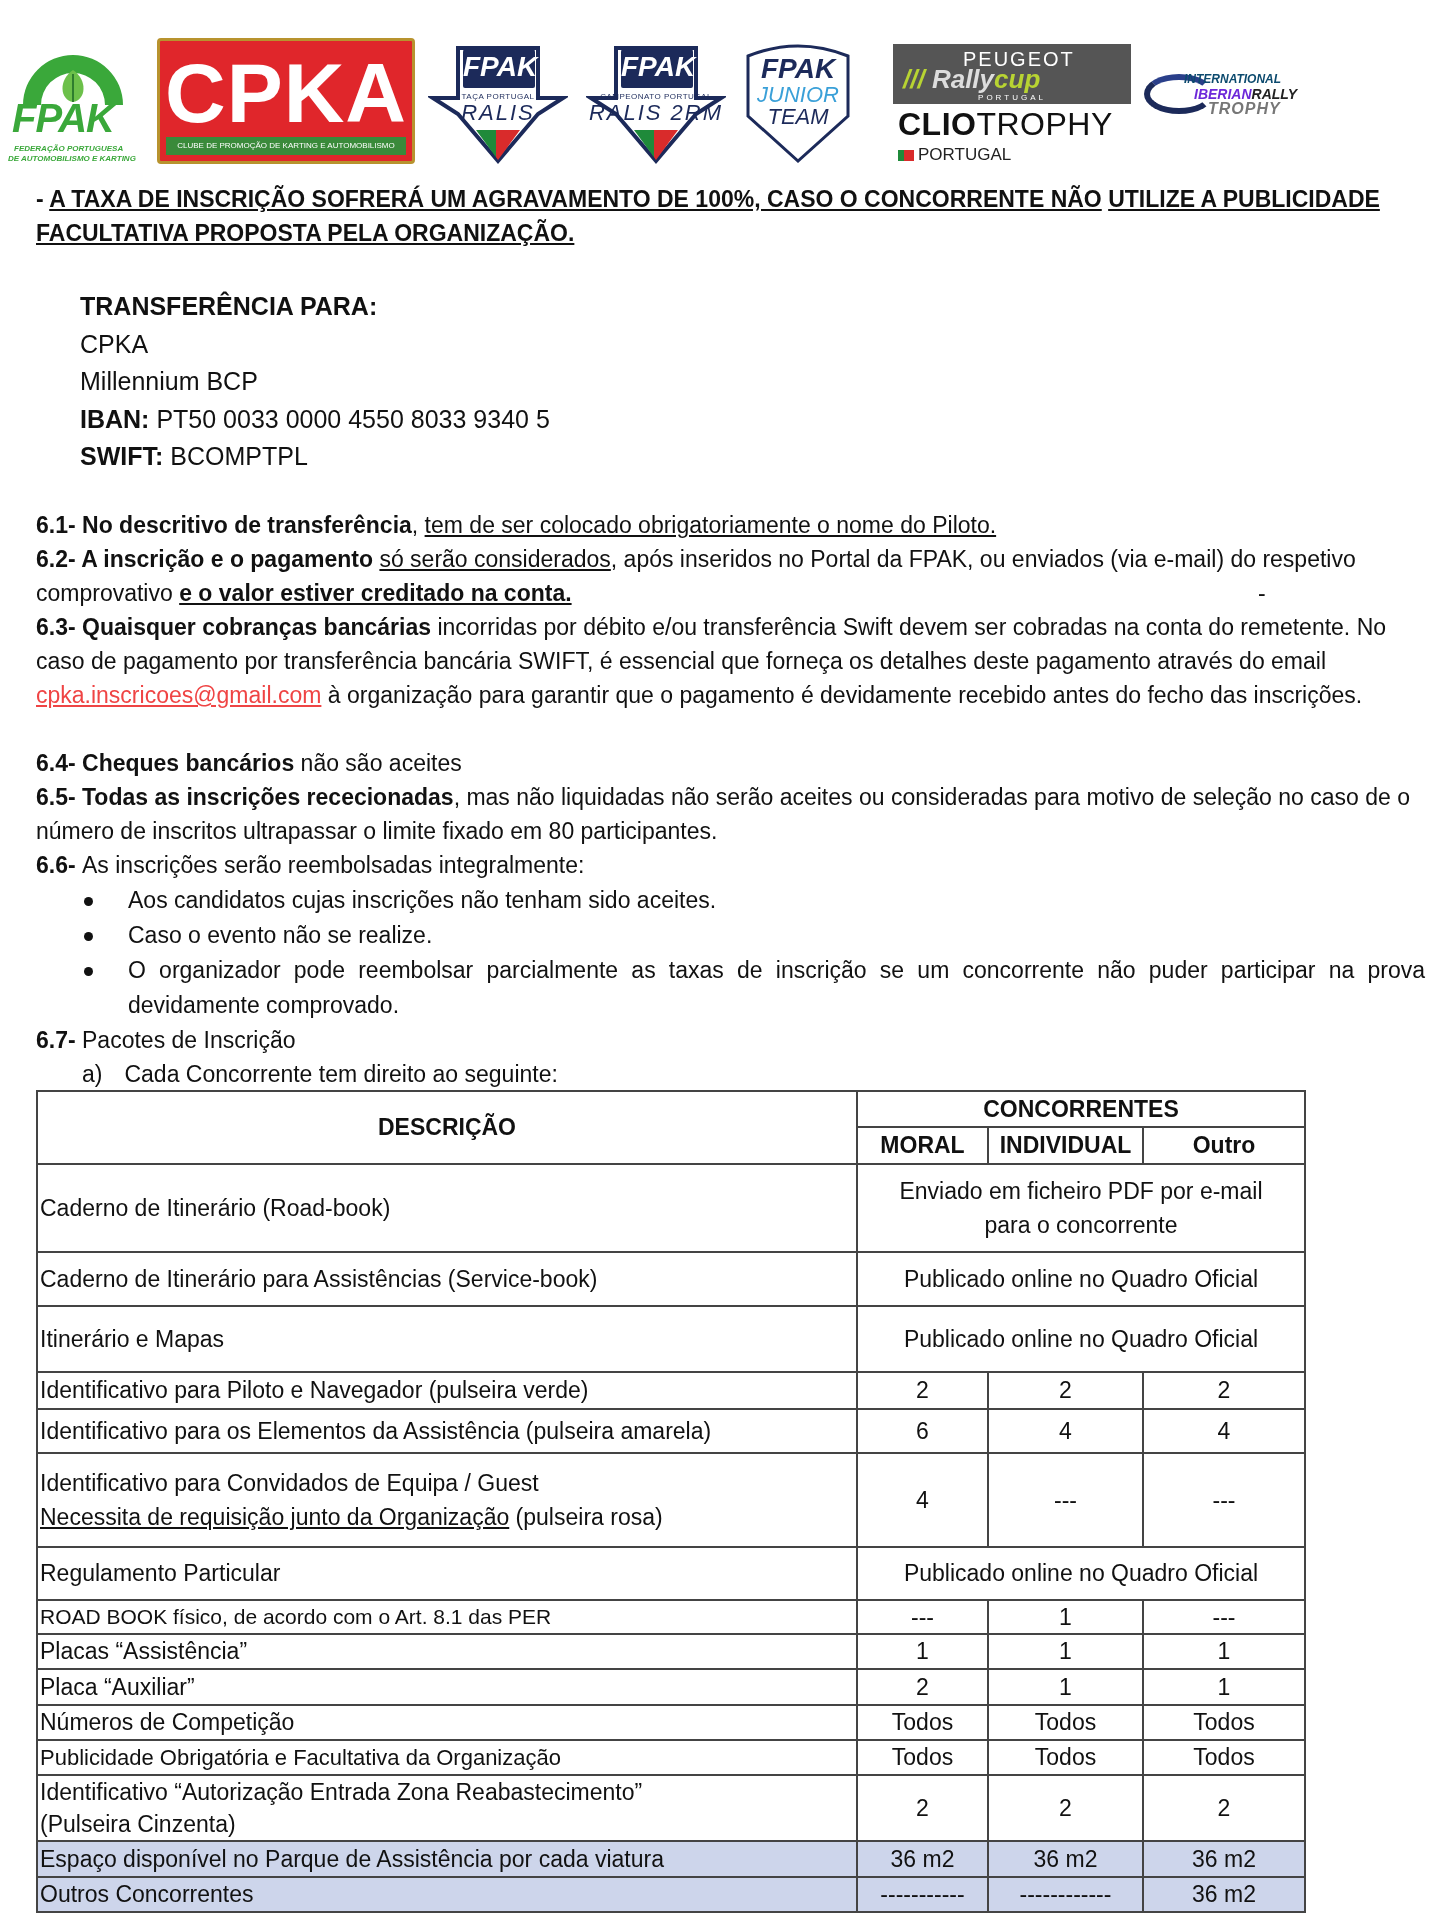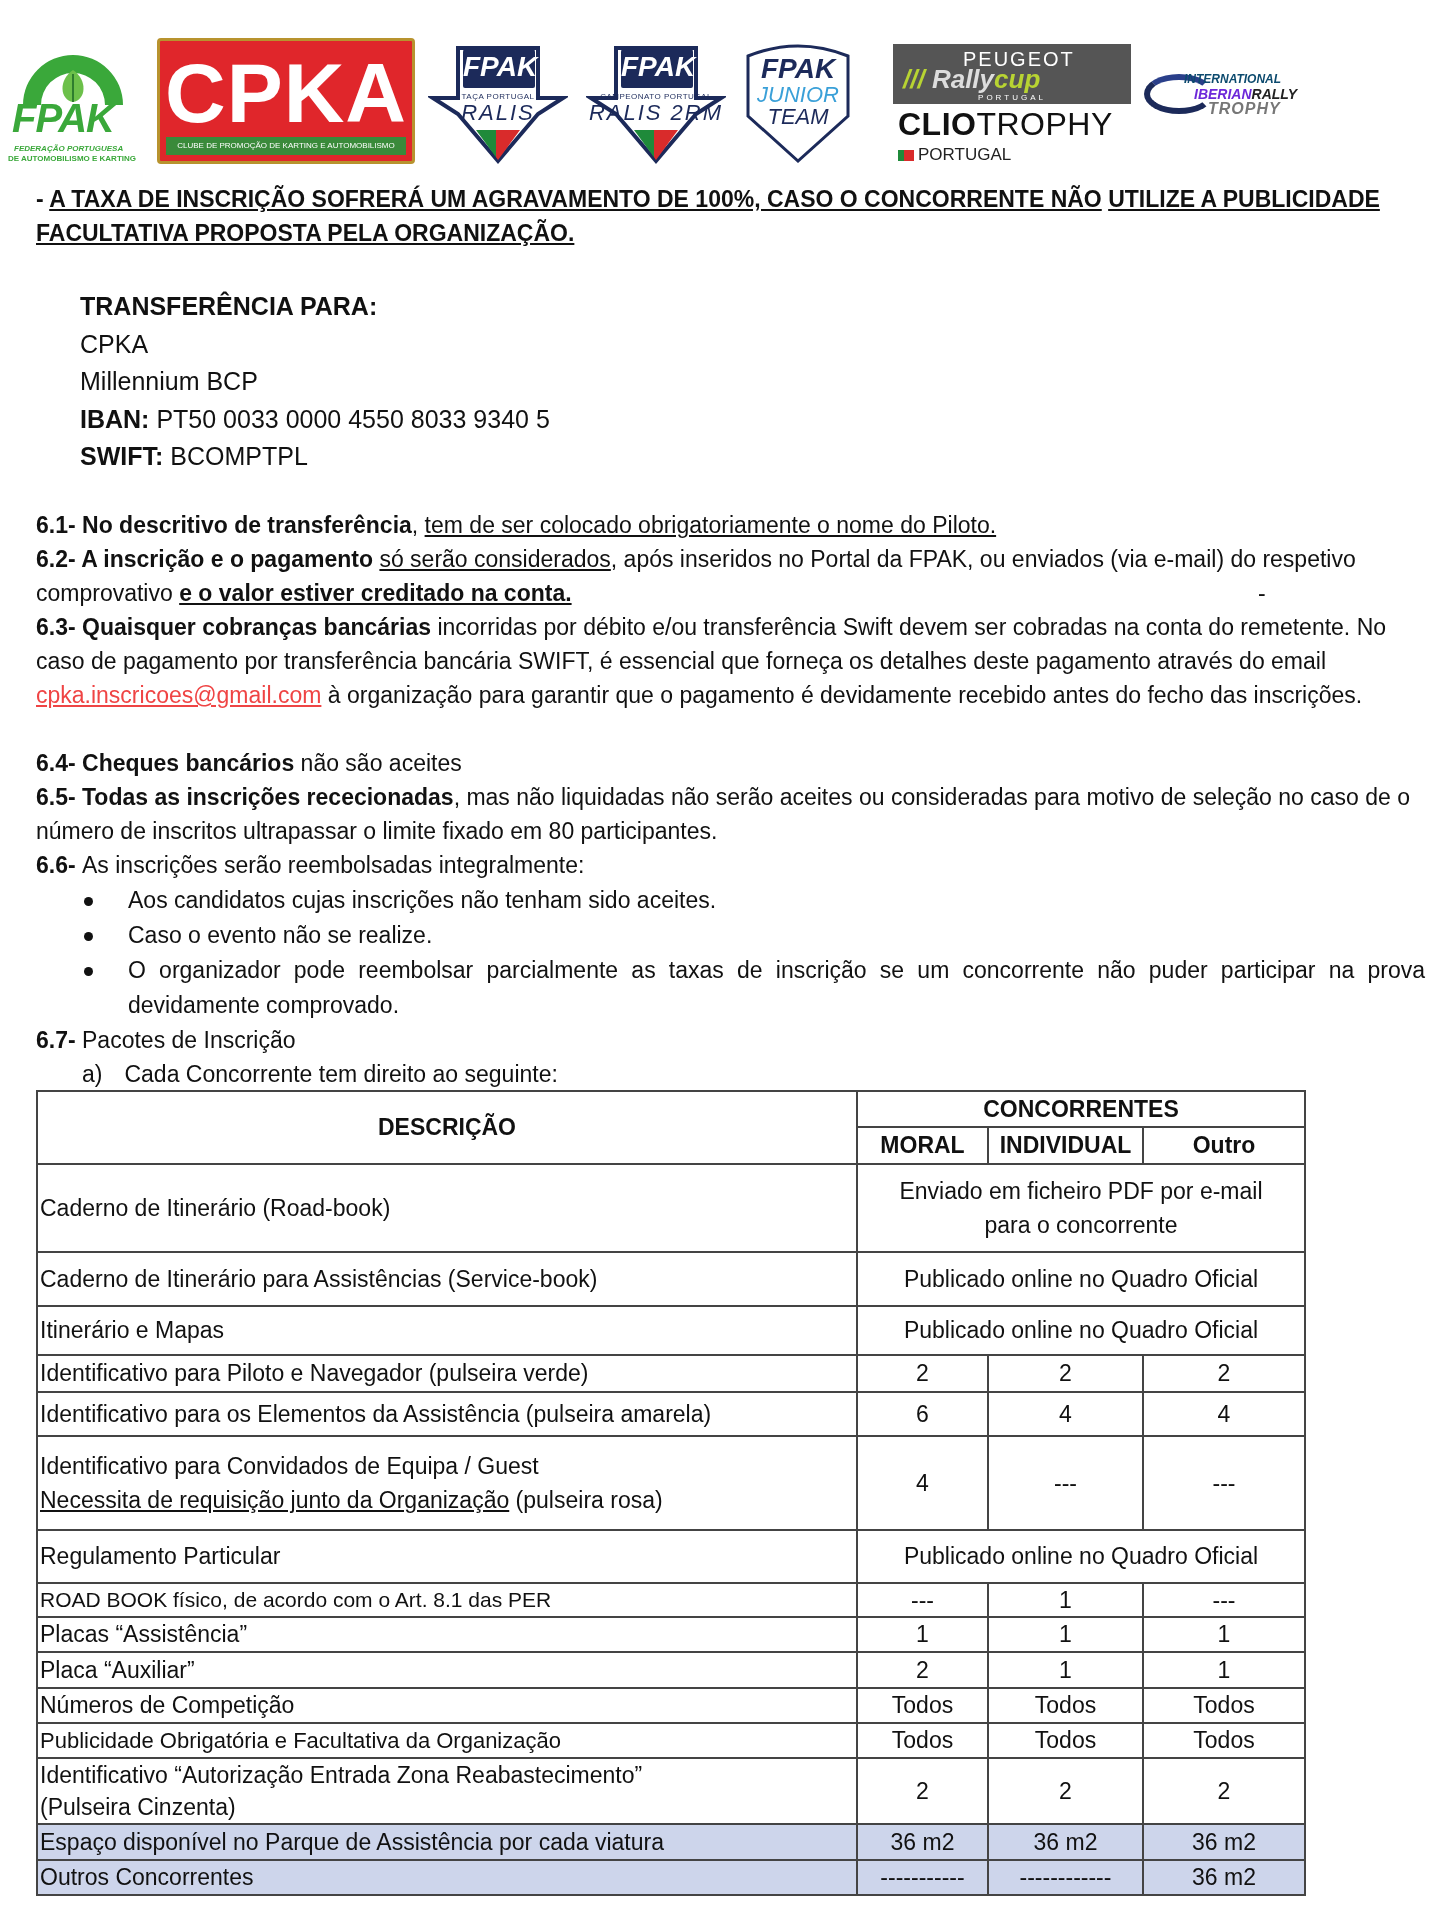--- a/index.html
+++ b/index.html
@@ -57,21 +57,21 @@
 <body>
 
 <div class="abs logo-fpak">
   <svg width="130" height="100" viewBox="0 0 130 100">
     <path d="M15 75 A50 50 0 0 1 115 75 L97 75 A32 32 0 0 0 33 75 Z" fill="#3aa83a"></path>
     <path d="M65 40 C50 50 52 70 65 72 C78 70 80 50 65 40 Z" fill="#6cc04a"></path>
     <path d="M65 44 L65 72" stroke="#2e7d2e" stroke-width="2"></path>
   </svg>
   <div class="abs" style="left:4px;top:66px;font-size:40px;font-weight:bold;font-style:italic;color:#3aa83a;letter-spacing:-1px;">FPAK</div>
   <div class="abs" style="left:6px;top:114px;font-size:8px;font-style:italic;font-weight:bold;color:#3aa83a;white-space:nowrap;">FEDERAÇÃO PORTUGUESA</div>
-  <div class="abs" style="left:0;top:124px;font-size:8px;font-weight:bold;color:#3aa83a;white-space:nowrap;">DE AUTOMOBILISMO E KARTING</div>
+  <div class="abs" style="left:0;top:124px;font-size:8px;font-style:italic;font-weight:bold;color:#3aa83a;white-space:nowrap;">DE AUTOMOBILISMO E KARTING</div>
 </div>
 
 <div class="abs logo-cpka">
   <div class="big">CPKA</div>
   <div class="strip">CLUBE DE PROMOÇÃO DE KARTING E AUTOMOBILISMO</div>
 </div>
 
 <div class="abs shield" style="left:428px;">
   <svg width="140" height="130" viewBox="0 0 140 130">
     <path d="M30 12 L110 12 L110 62 L135 62 L110 78 L70 125 L30 78 L5 62 L30 62 Z" fill="none" stroke="#1c2a5a" stroke-width="4"></path>
@@ -187,21 +187,21 @@
     <th>Outro</th>
   </tr>
   <tr style="height:88px;">
     <td class="d">Caderno de Itinerário (Road-book)</td>
     <td class="c" colspan="3" style="padding:0 20px;line-height:34px;">Enviado em ficheiro PDF por e-mail para o concorrente</td>
   </tr>
   <tr style="height:54px;">
     <td class="d">Caderno de Itinerário para Assistências (Service-book)</td>
     <td class="c" colspan="3">Publicado online no Quadro Oficial</td>
   </tr>
-  <tr style="height:49px;">
+  <tr style="height:66px;">
     <td class="d">Itinerário e Mapas</td>
     <td class="c" colspan="3">Publicado online no Quadro Oficial</td>
   </tr>
   <tr style="height:37px;">
     <td class="d">Identificativo para Piloto e Navegador (pulseira verde)</td>
     <td class="c">2</td>
     <td class="c">2</td>
     <td class="c">2</td>
   </tr>
   <tr style="height:44px;">

